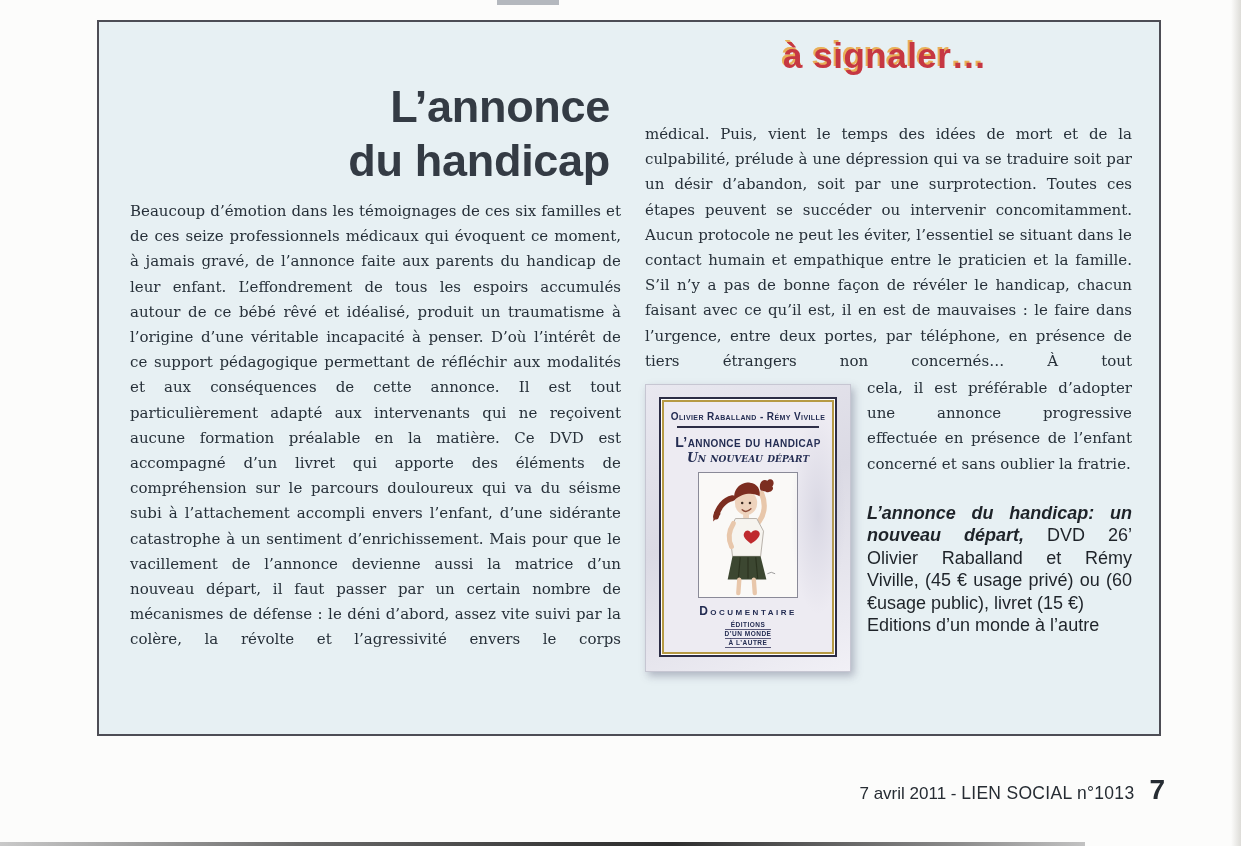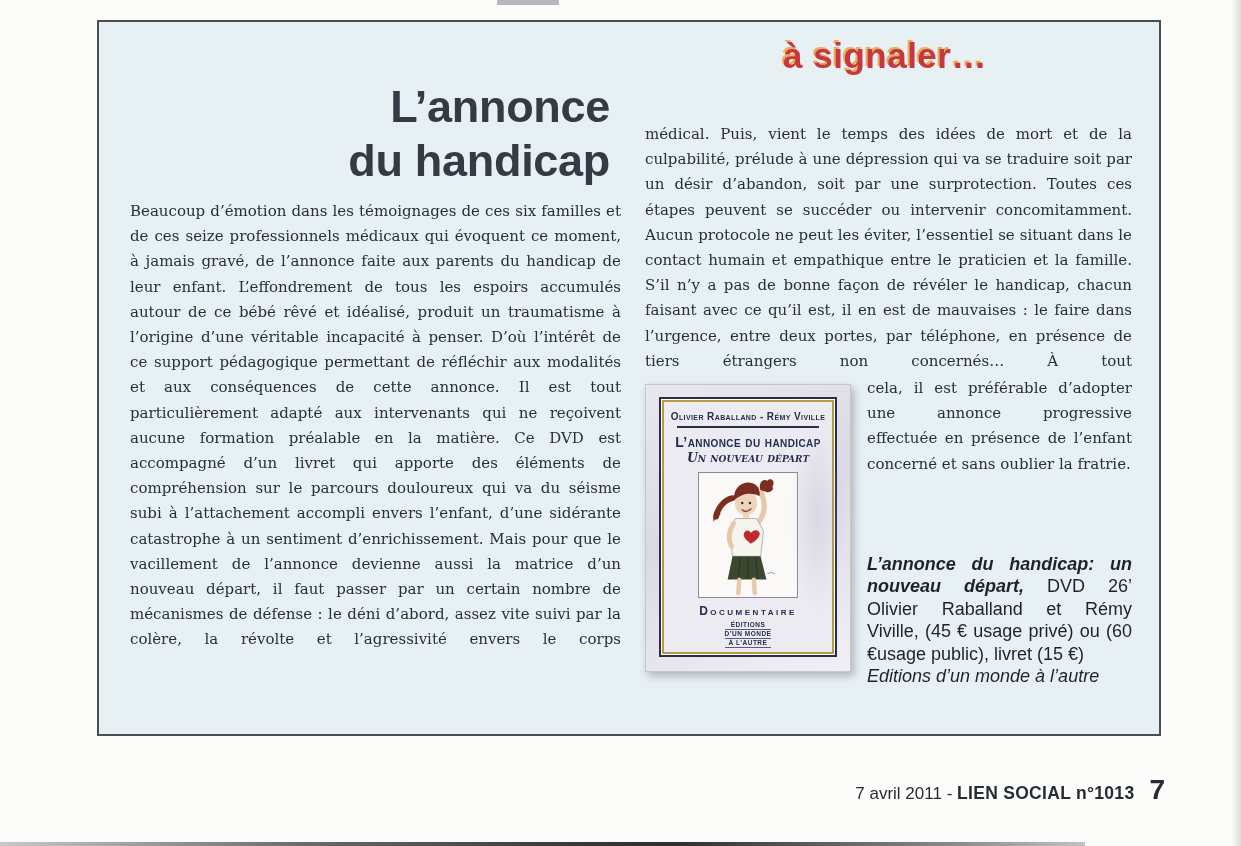--- a/index.html
+++ b/index.html
@@ -55,31 +55,31 @@
   .dvd-art{width:100px;height:126px;margin:7px auto 6px auto;
     border:1px solid #8a8a98;background:#faf9f7;overflow:hidden;}
   .dvd-genre{font-size:12px;font-weight:bold;font-variant:small-caps;
     letter-spacing:2.5px;color:var(--cover_navy);}
   .dvd-publisher{margin-top:3px;display:inline-block;}
   .pub-line{font-size:6.5px;font-weight:bold;color:var(--cover_navy);
     text-transform:uppercase;letter-spacing:.5px;border-bottom:.5px solid #5a5a7a;
     line-height:8px;}
 
   
-  .caption{margin-top:76px;font-size:18px;line-height:22.5px;color:#1e2329;
+  .caption{margin-top:25px;font-size:18px;line-height:22.5px;color:#1e2329;
     text-align:justify;}
   .caption-title{font-weight:bold;font-style:italic;}
-  .caption-line{text-align:left;font-style:italic;}
+  .caption-line{text-align:left;}
 
   
   .footer{position:absolute;left:640px;top:774px;width:525px;
     display:flex;justify-content:flex-end;align-items:baseline;
     color:var(--footer_text);white-space:pre;}
   .footer-date{font-size:17px;}
-  .footer-journal{font-size:17.5px;font-weight:bold;letter-spacing:.3px;}
+  .footer-journal{font-size:17.5px;font-weight:normal;letter-spacing:.3px;}
   .footer-page{font-size:28px;font-weight:bold;margin-left:15px;}
 
   
   .scan-top{position:absolute;left:497px;top:0;width:62px;height:5px;
     background:#8d949c;opacity:.65;}
   .scan-bottom{position:absolute;left:0;bottom:0;width:1085px;height:4px;
     background:linear-gradient(90deg,#c9c9c9,#6a6a6a 28%,#3a3a3a 52%,#2e2e2e 62%,#8a8a8a 88%,#c2c2c2);}
   .scan-right{position:absolute;right:0;top:0;width:10px;height:100%;
     background:linear-gradient(90deg,rgba(0,0,0,0),#dddcd8);}
 </style>

